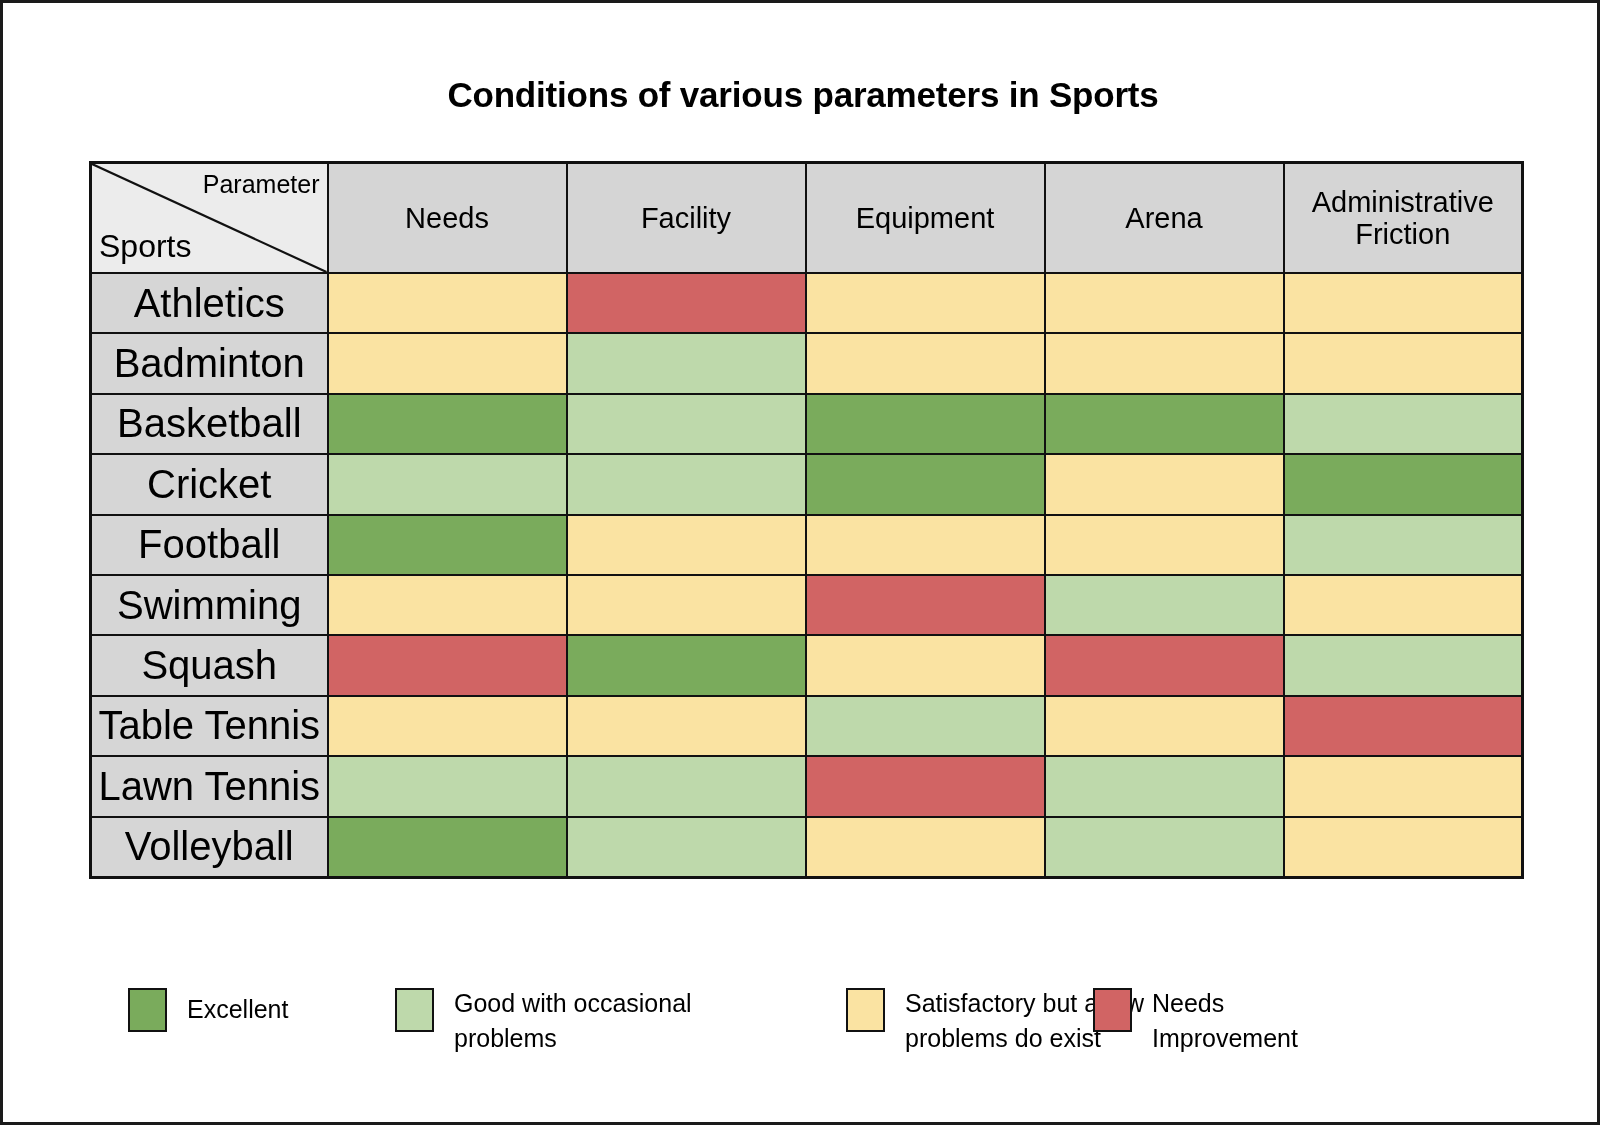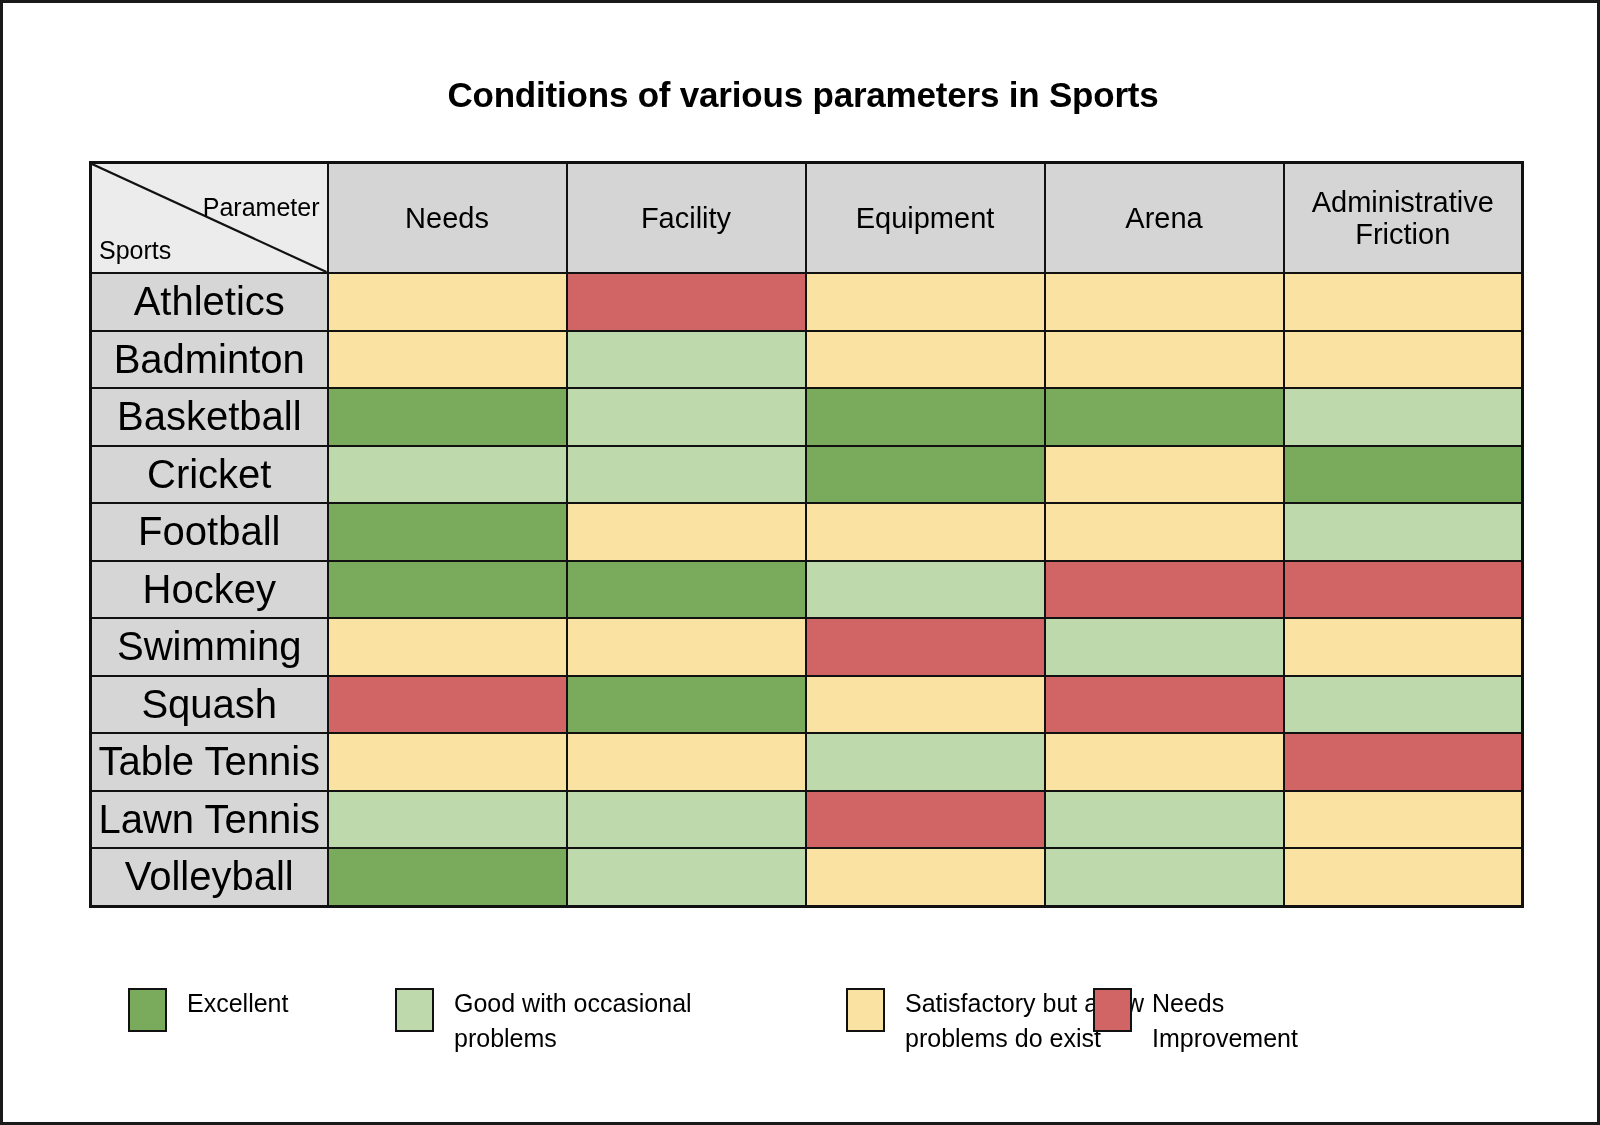--- a/index.html
+++ b/index.html
@@ -73,27 +73,26 @@
     height: 100%;
     display: block;
   }
   td.corner .param-lbl {
     position: absolute;
     right: 7px;
     top: 6px;
     font-size: 25px;
     color: #000;
     z-index: 2;
-    margin-top: 23px;
   }
   td.corner .sports-lbl {
     position: absolute;
     left: 7px;
     bottom: 7px;
-    font-size: 25px;
+    font-size: 32px;
     color: #000;
     z-index: 2;
   }
 
   th.colhead {
     background: #d5d5d5;
     font-size: 29px;
     color: #000000;
     height: 108px;
     line-height: 1.12;
@@ -130,21 +129,21 @@
     flex: 0 0 auto;
     margin-top: 2px;
   }
   .legend-label {
     margin-left: 20px;
     font-size: 25px;
     color: #000000;
     line-height: 1.38;
     white-space: pre-line;
   }
-  #legend-item-0 { left: 125px; top: 23px; }
+  #legend-item-0 { left: 125px; top: 23px; align-items: center; }
   #legend-item-1 { left: 392px; top: 23px; }
   #legend-item-2 { left: 795px; top: 23px; padding-left: 48px; }
   #legend-item-3 { left: 1090px; top: 23px; }
 </style>
 </head>
 <body>
 
 <div id="page">
 
   <div id="chart-title">Conditions of various parameters in Sports</div>
@@ -211,28 +210,20 @@
           </tr>
           <tr>
             <td class="rowhead">Football</td>
             <td class="cell" style="background: rgb(122, 171, 92);"></td>
             <td class="cell" style="background: rgb(250, 227, 162);"></td>
             <td class="cell" style="background: rgb(250, 227, 162);"></td>
             <td class="cell" style="background: rgb(250, 227, 162);"></td>
             <td class="cell" style="background: rgb(190, 217, 171);"></td>
           </tr>
           <tr>
-            <td class="rowhead">Hockey</td>
-            <td class="cell" style="background: rgb(122, 171, 92);"></td>
-            <td class="cell" style="background: rgb(122, 171, 92);"></td>
-            <td class="cell" style="background: rgb(190, 217, 171);"></td>
-            <td class="cell" style="background: rgb(209, 100, 100);"></td>
-            <td class="cell" style="background: rgb(209, 100, 100);"></td>
-          </tr>
-          <tr>
             <td class="rowhead">Swimming</td>
             <td class="cell" style="background: rgb(250, 227, 162);"></td>
             <td class="cell" style="background: rgb(250, 227, 162);"></td>
             <td class="cell" style="background: rgb(209, 100, 100);"></td>
             <td class="cell" style="background: rgb(190, 217, 171);"></td>
             <td class="cell" style="background: rgb(250, 227, 162);"></td>
           </tr>
           <tr>
             <td class="rowhead">Squash</td>
             <td class="cell" style="background: rgb(209, 100, 100);"></td>

